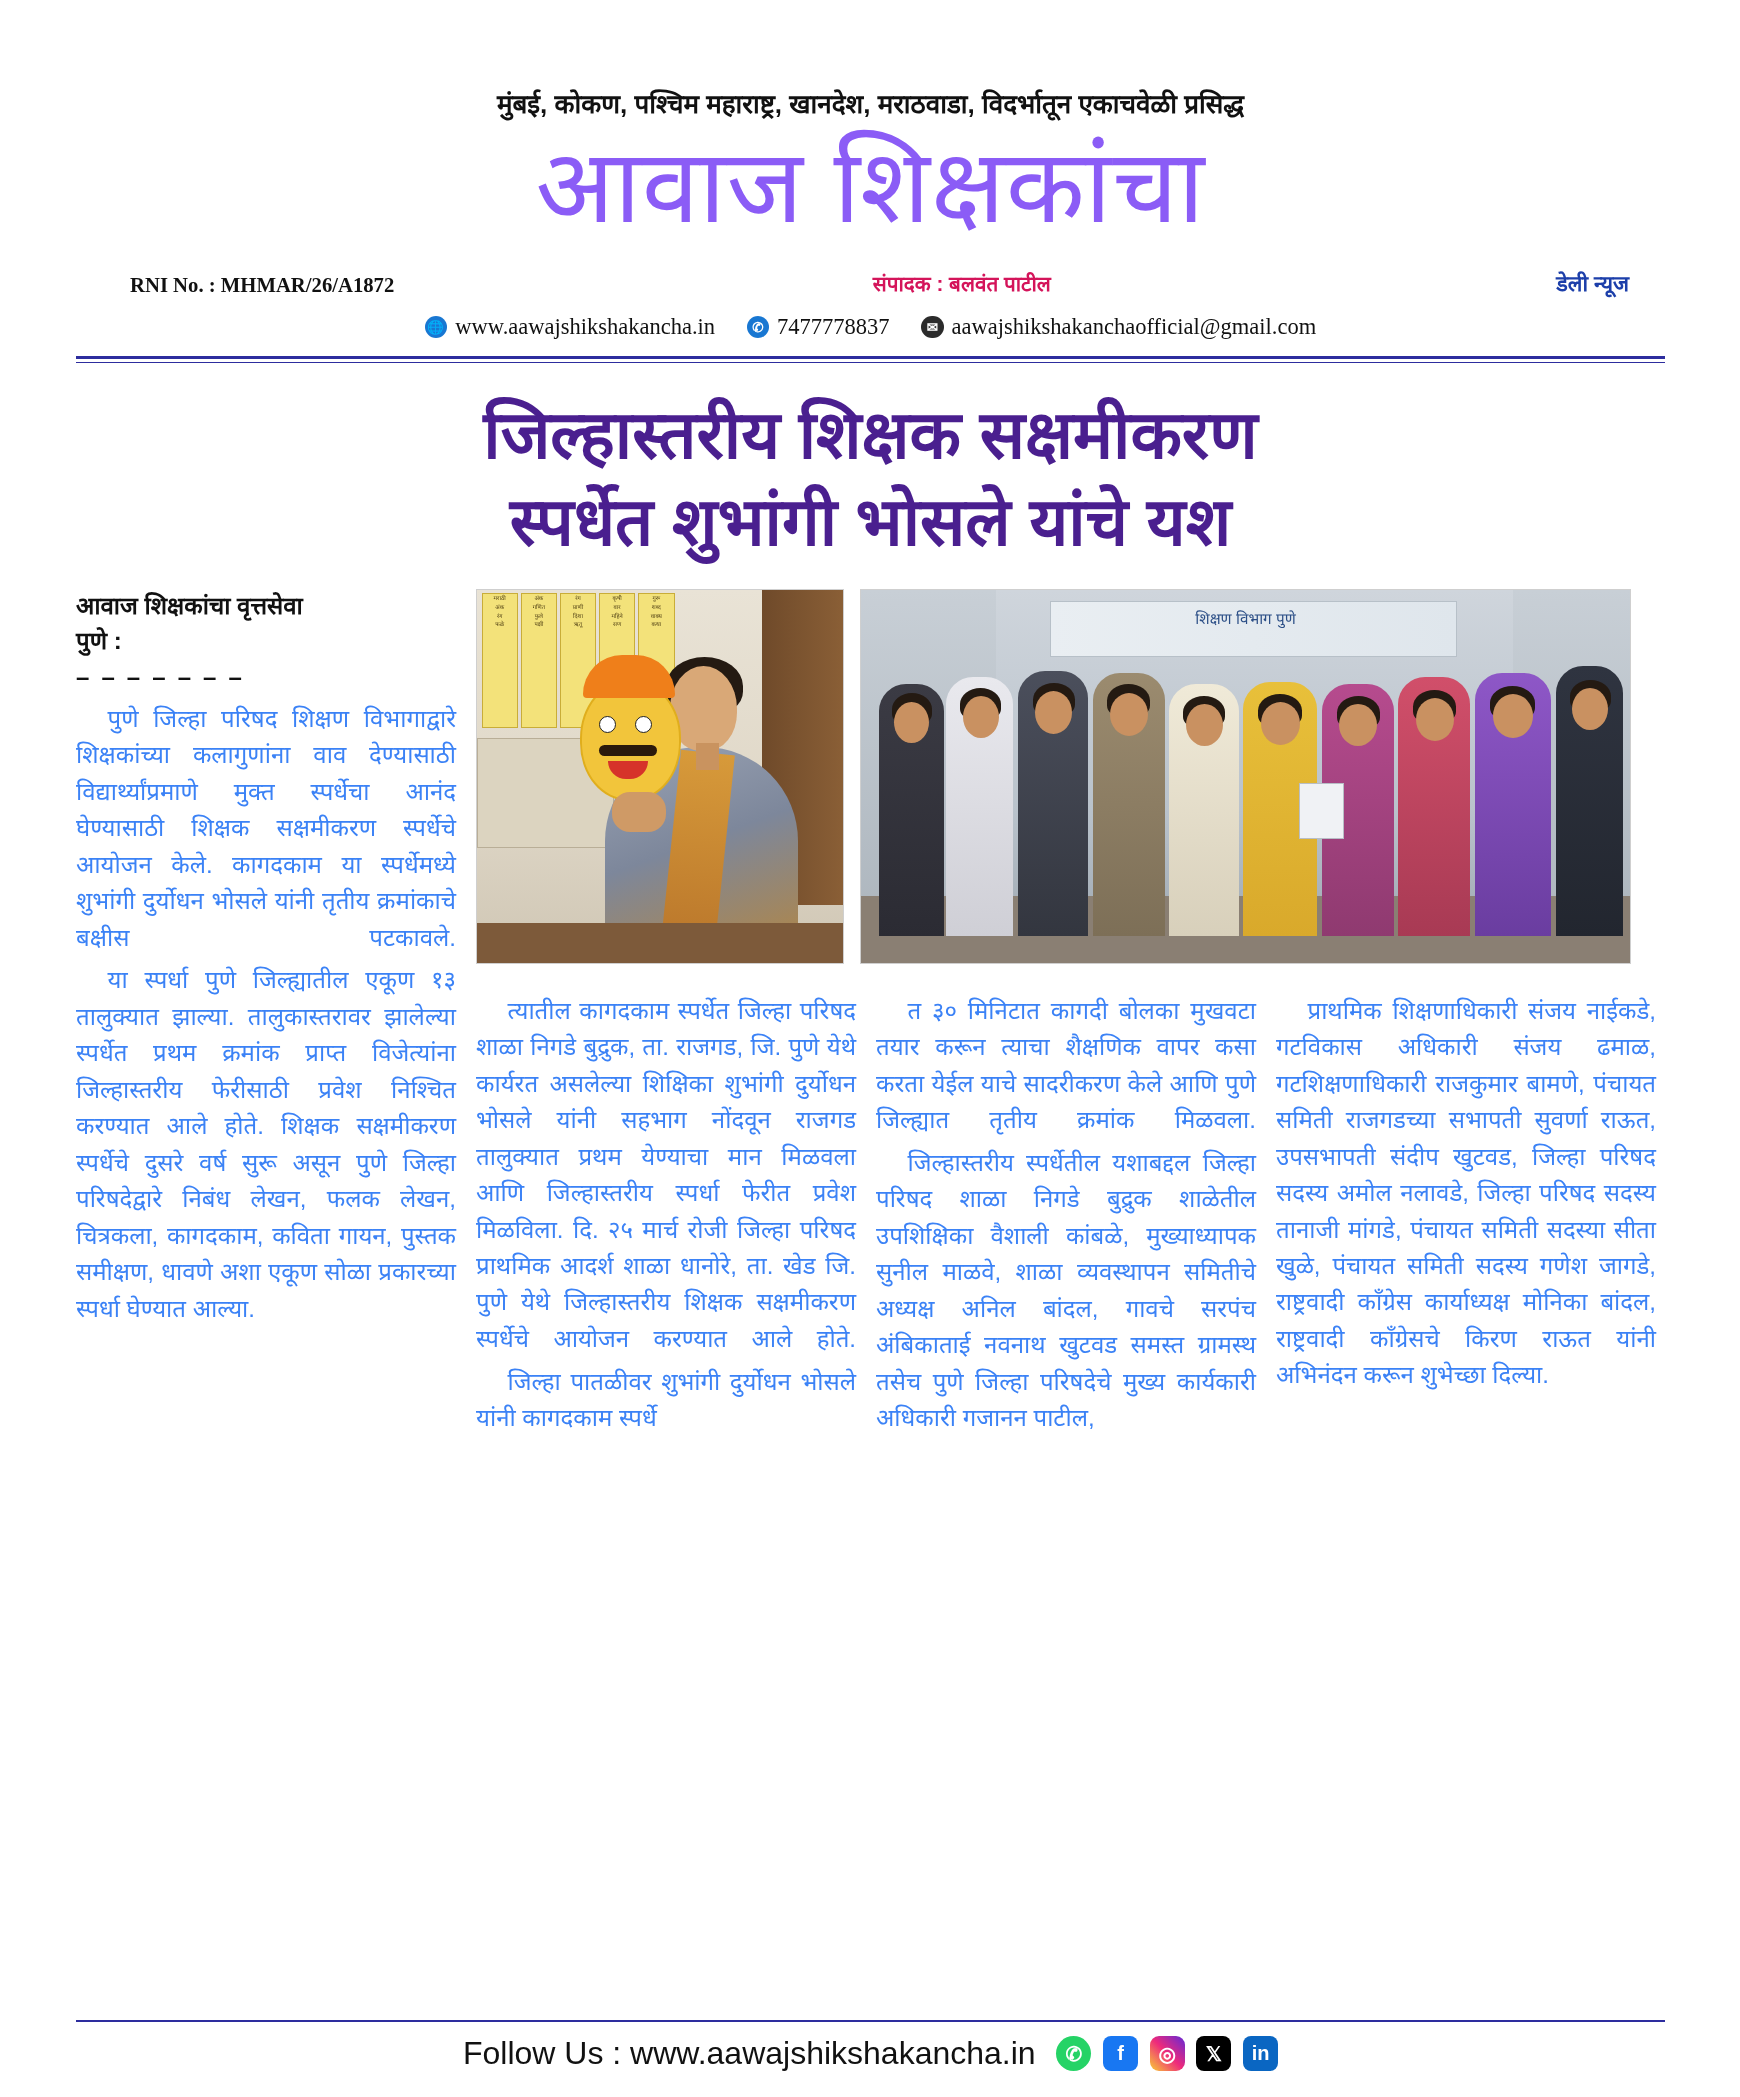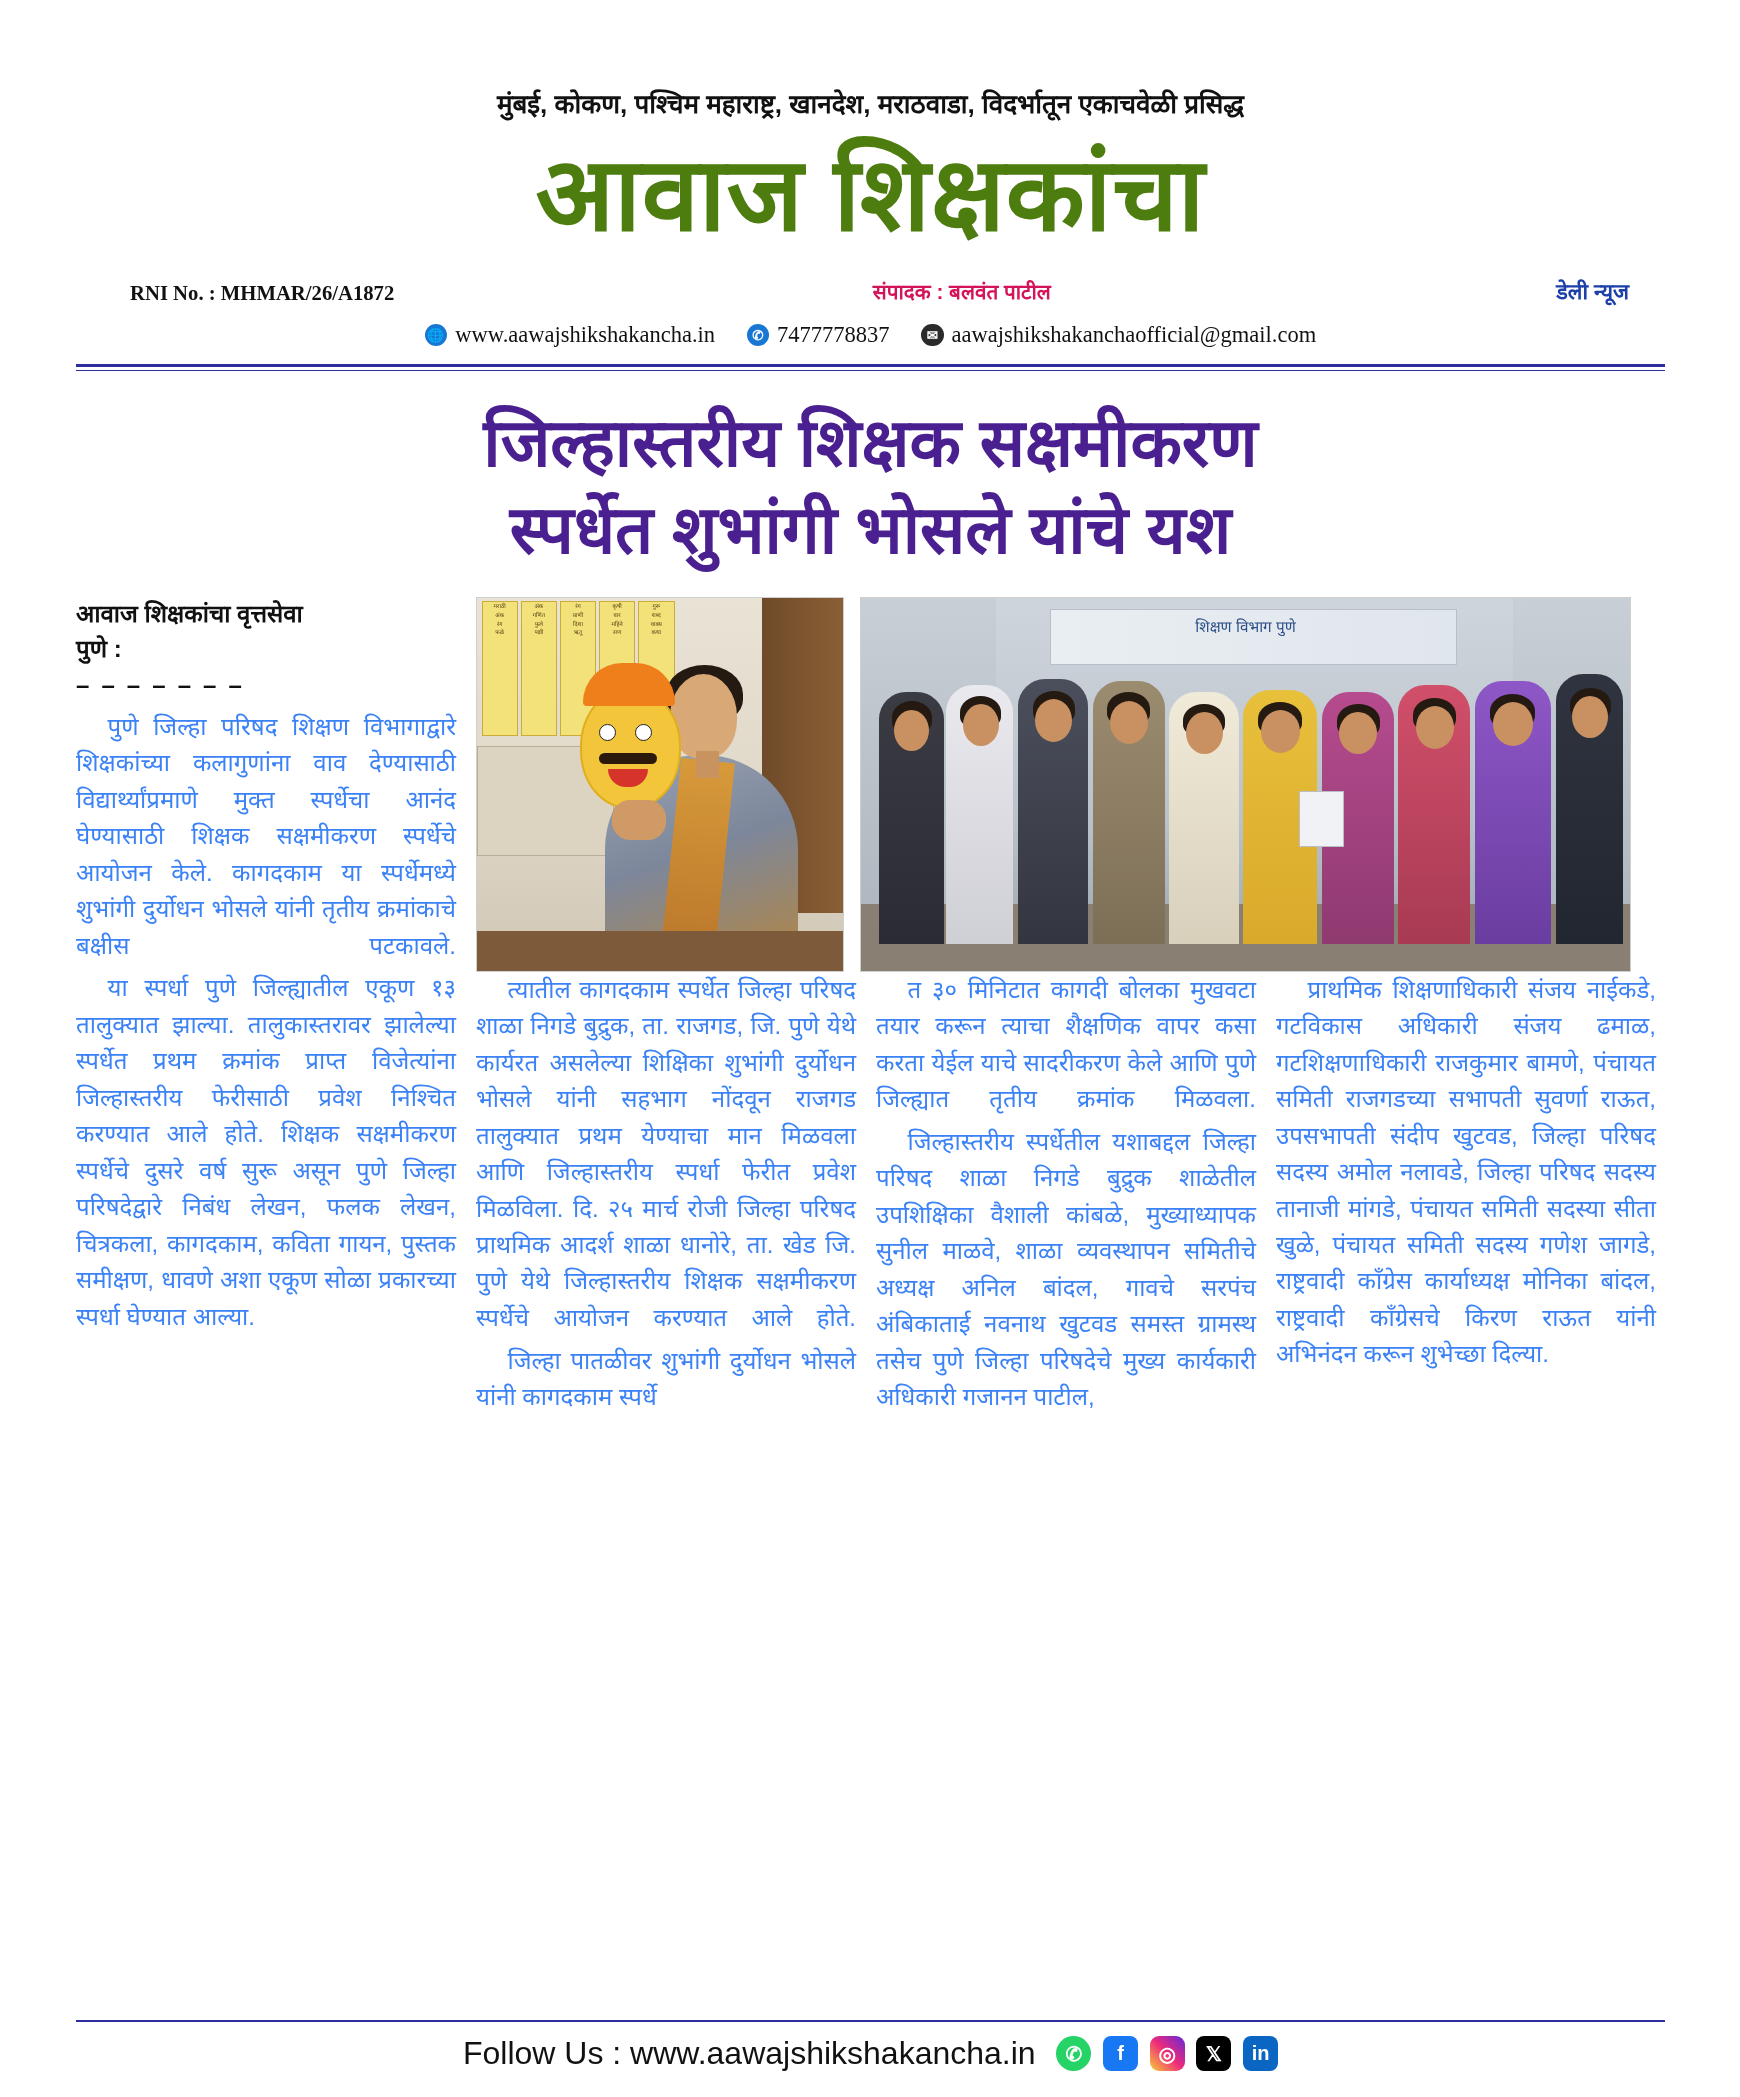--- a/index.html
+++ b/index.html
@@ -30,25 +30,25 @@
   .tagline {
     font-family: "Liberation Sans", sans-serif;
     font-weight: bold;
     font-size: 26px;
     color: #111;
     letter-spacing: 0px;
     margin-top: 58px;
   }
   .paper-title {
     font-family: "Liberation Sans", sans-serif;
-    font-weight: bold;
+    font-weight: normal;
     font-size: 103px;
-    color: #4d7c0f;
+    color: #8b5cf6;
     line-height: 1.08;
-    margin-top: 18px;
+    margin-top: 10px;
     letter-spacing: 0.9px;
   }
   .masthead-row {
     display: flex;
     align-items: flex-end;
     justify-content: space-between;
     margin-top: 26px;
     padding: 0 36px 0 54px;
   }
   .rni {
@@ -167,21 +167,21 @@
     color: #3b82f6;
     text-indent: 31.5px;
     hyphens: none;
   }
   p.body.last { text-align-last: left; }
 
   
   .photos {
     display: flex;
     gap: 16px;
-    margin-bottom: 0;
+    margin-bottom: 29px;
   }
   .photo {
     position: relative;
     overflow: hidden;
     border: 1.3px solid #cfcfcf;
     flex: none;
   }
   .photo-1 { width: 366px; height: 373px; }
   .photo-2 { width: 769px; height: 373px; }
 

